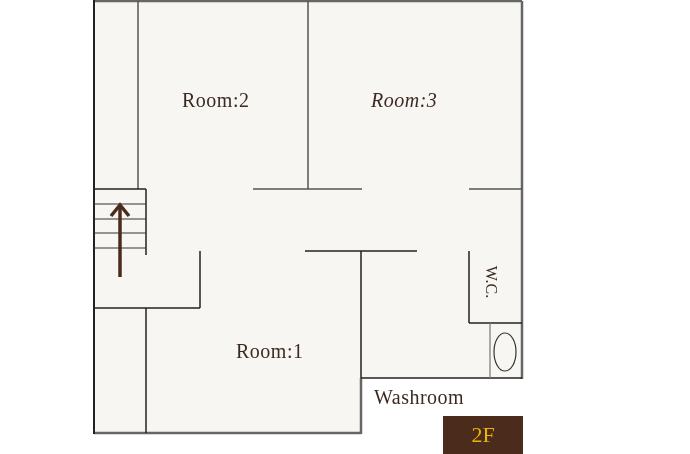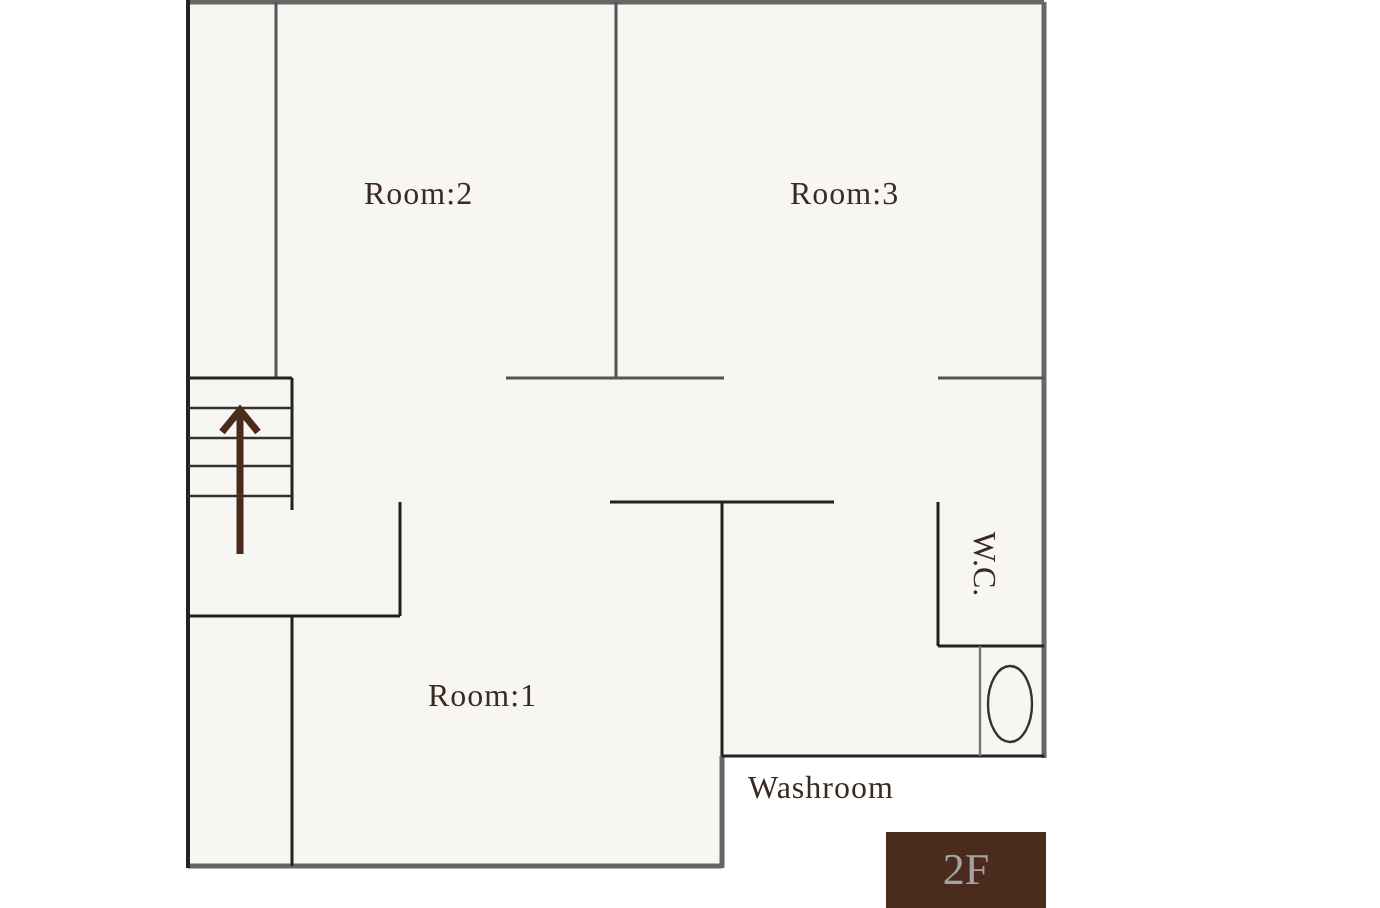--- a/index.html
+++ b/index.html
@@ -1,20 +1,20 @@
 <!DOCTYPE html>
 <html><head>
 <meta charset="utf-8">
 <style>
   html, body { margin:0; padding:0; background:#ffffff; }
   body { width:690px; height:454px; position:relative; overflow:hidden; font-family:"DejaVu Serif", "Liberation Serif", serif; }
   #plan { position:absolute; left:0; top:0; width:690px; height:454px; }
-  .label { position:absolute; color:#3b2a22; font-family:"Liberation Serif","DejaVu Serif",serif; font-size:16px; letter-spacing:0.5px; white-space:nowrap; }
+  .label { position:absolute; color:#3b2a22; font-family:"Liberation Serif","DejaVu Serif",serif; font-size:20px; letter-spacing:0.5px; white-space:nowrap; }
   .wc-label { position:absolute; color:#3b2a22; font-family:"Liberation Serif","DejaVu Serif",serif; font-size:16px; transform:rotate(90deg); transform-origin:center center; white-space:nowrap; }
-  .floor-badge { position:absolute; left:443px; top:416px; width:80px; height:38px; background:#4b2b1c; color:#a3a3a3; font-family:"Liberation Serif","DejaVu Serif",serif; font-size:22px; display:flex; align-items:center; justify-content:center; }
+  .floor-badge { position:absolute; left:443px; top:416px; width:80px; height:38px; background:#4b2b1c; color:#eab308; font-family:"Liberation Serif","DejaVu Serif",serif; font-size:22px; display:flex; align-items:center; justify-content:center; }
 </style>
 </head>
 <body>
 
 <svg id="plan" viewBox="0 0 690 454" xmlns="http://www.w3.org/2000/svg">
 
   <polygon points="94,1 522,1 522,378 361,378 361,433 94,433" fill="#f7f6f2" stroke="none"></polygon>
 
   <g stroke="#666666" stroke-width="2.5" fill="none">
     <line x1="94" y1="1" x2="522" y2="1"></line>
@@ -65,18 +65,18 @@
   <line x1="490" y1="323" x2="490" y2="378" stroke="#777777" stroke-width="1.2"></line>
   <ellipse cx="505" cy="352" rx="11" ry="19" fill="none" stroke="#333333" stroke-width="1.2"></ellipse>
 
   <g stroke="#4b2b1c" stroke-width="3.5" fill="none" stroke-linecap="butt">
     <line x1="120" y1="277" x2="120" y2="205"></line>
     <polyline points="111,216 120,205 129,216"></polyline>
   </g>
 </svg>
 
 <div class="label" style="left:182px; top:89px;">Room:2</div>
-<div class="label" style="left:395px; top:89px;">Room:3</div>
-<div class="label" style="left:214px; top:340px;">Room:1</div>
+<div class="label" style="left:371px; top:89px;font-style:italic;">Room:3</div>
+<div class="label" style="left:236px; top:340px;">Room:1</div>
 <div class="label" style="left:374px; top:342px;margin-top:44px;">Washroom</div>
 <div class="wc-label" style="left:475px; top:273px;">W.C.</div>
 
 <div class="floor-badge">2F</div>
 
 </body></html>

